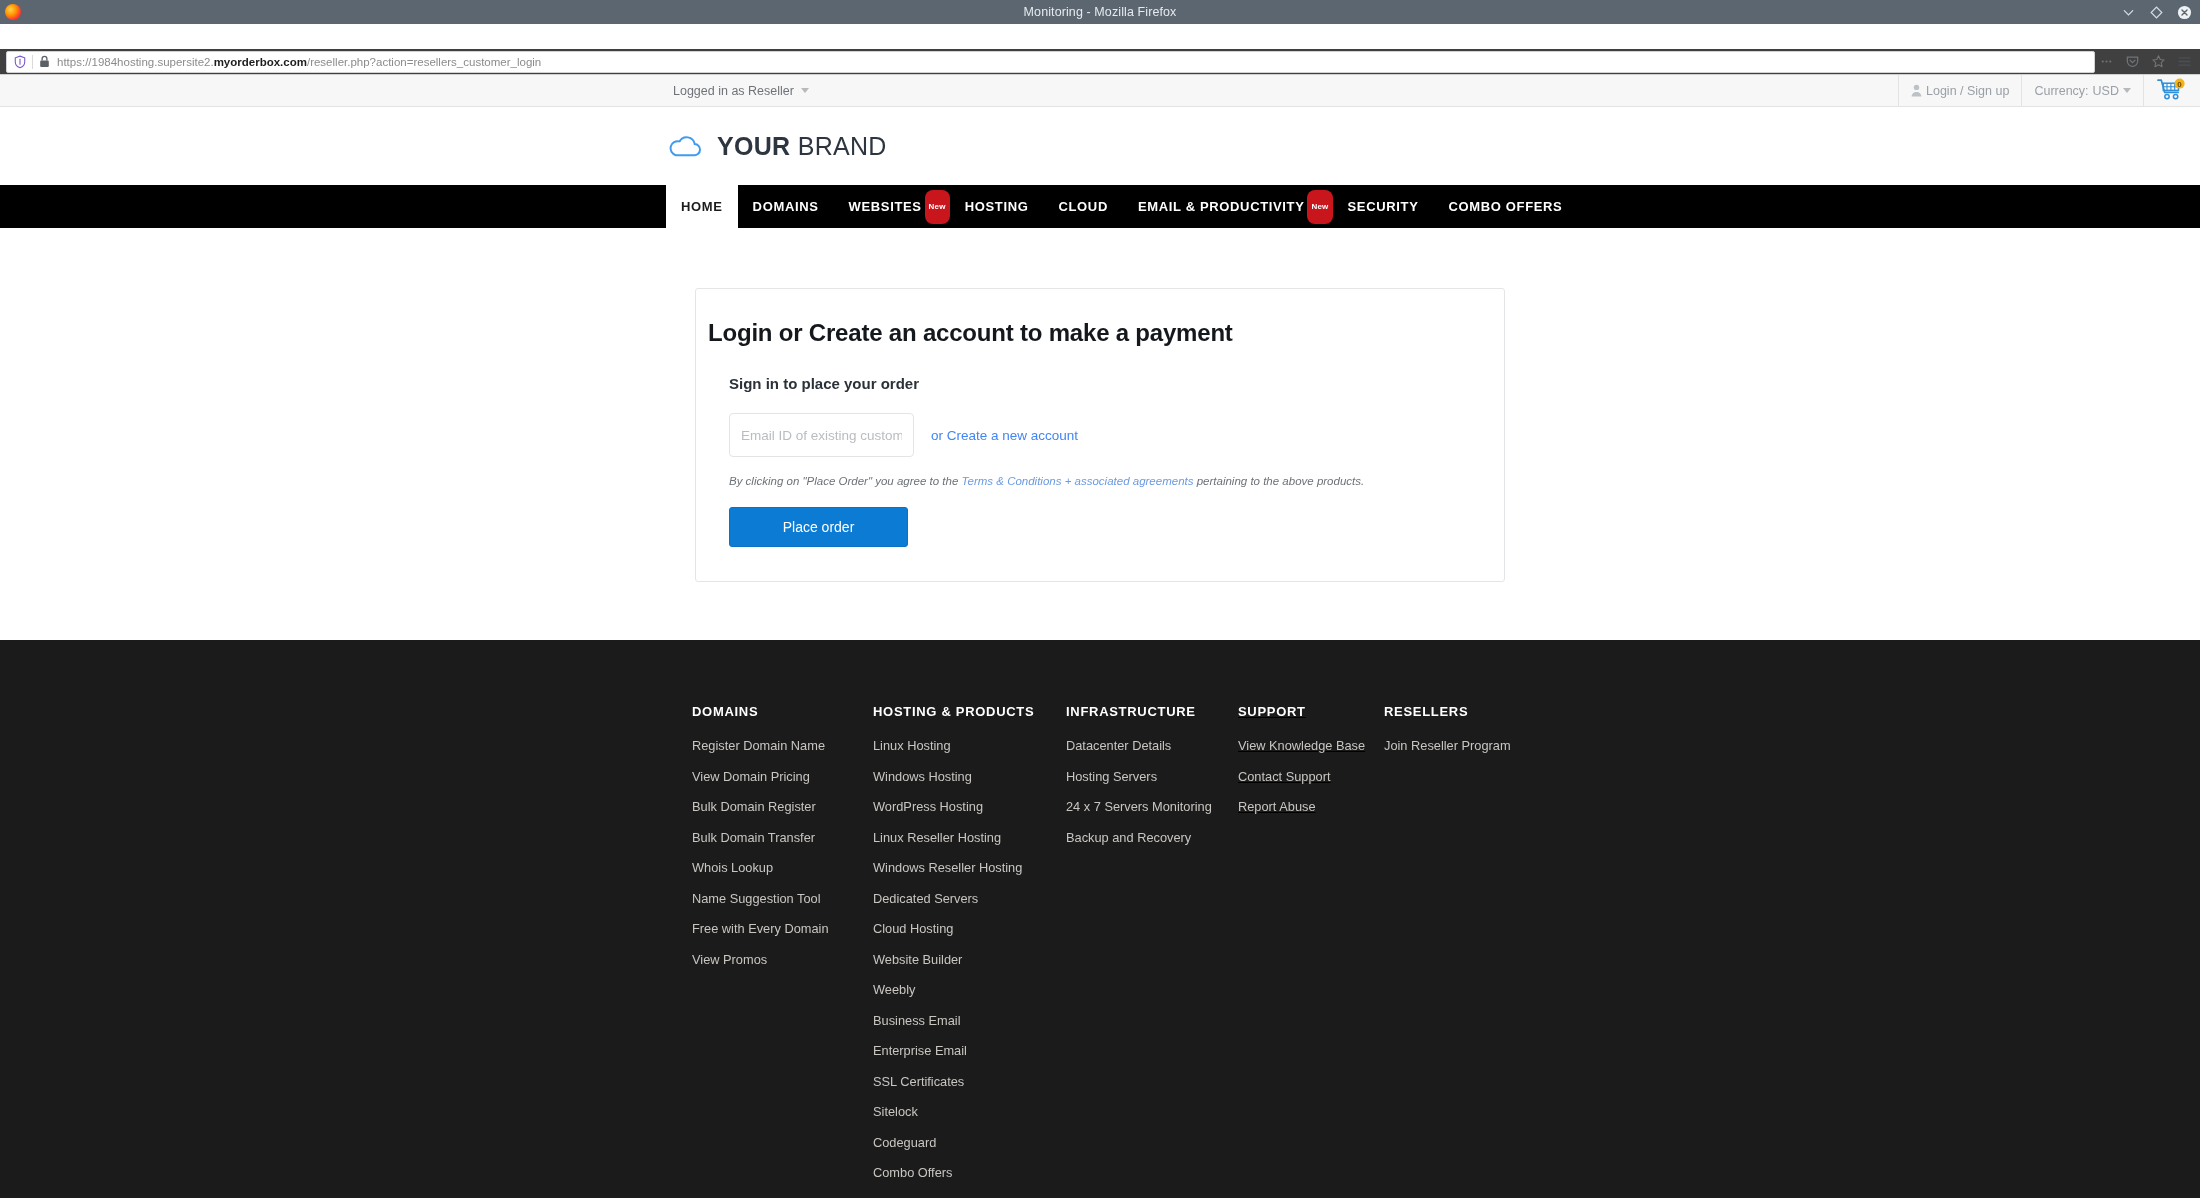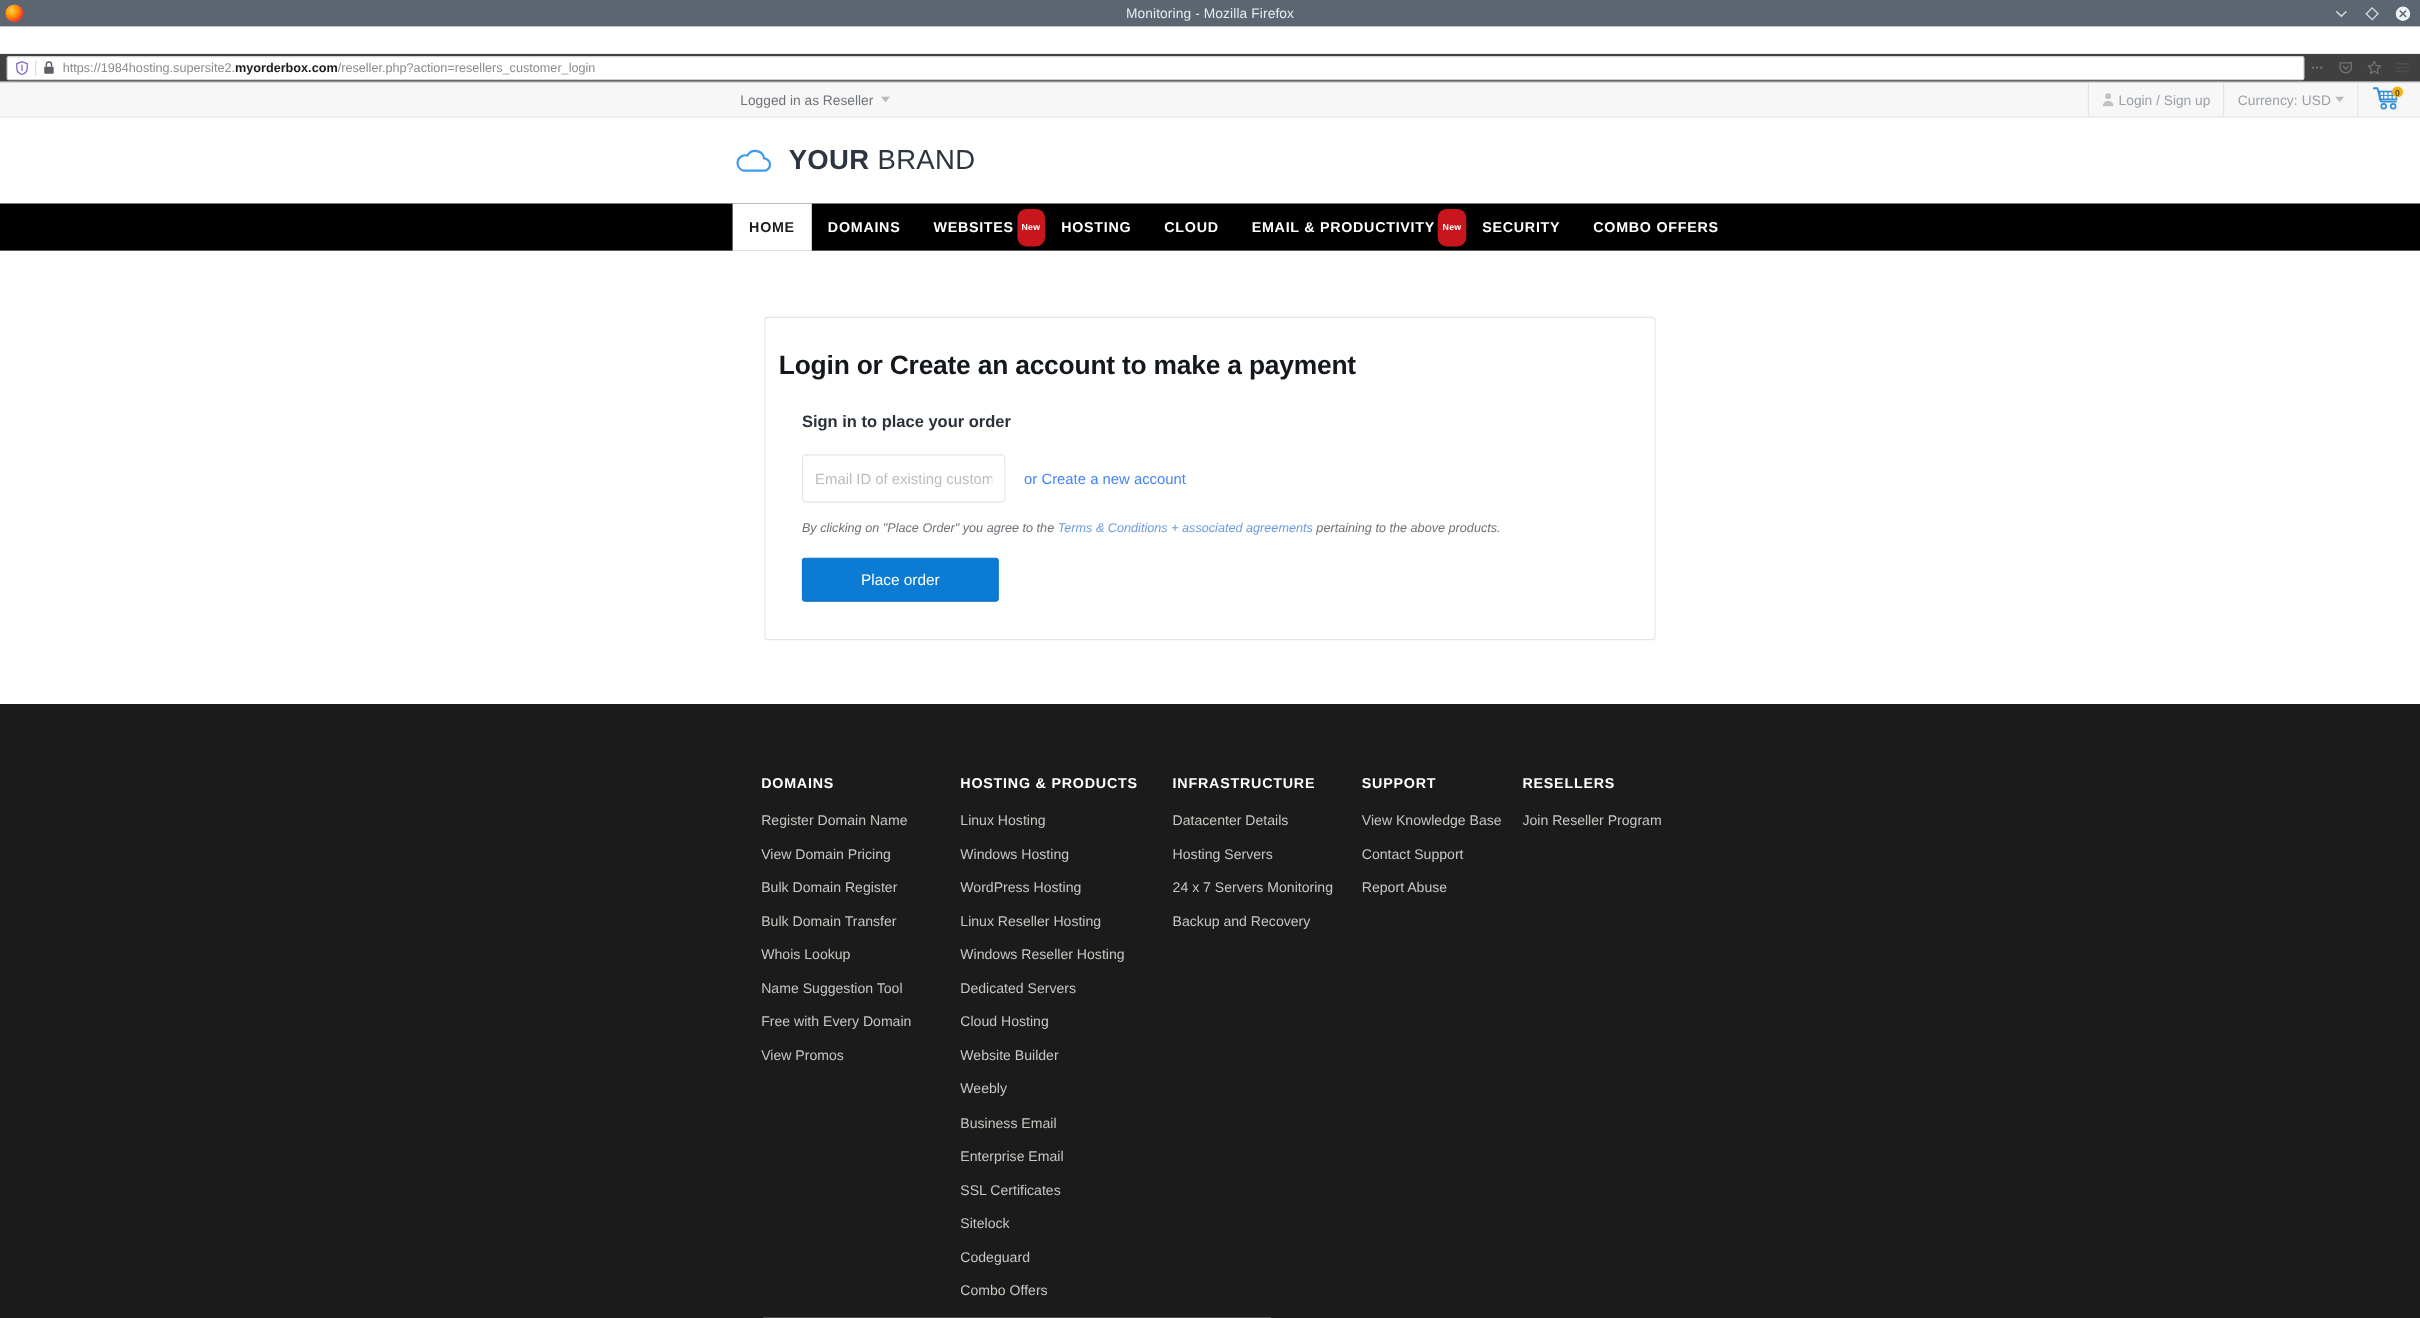--- a/index.html
+++ b/index.html
@@ -167,21 +167,21 @@
   #footer {
     background: #1b1b1b; padding-top: 64px; padding-bottom: 60px;
   }
   #footer-cols {
     display: flex; padding-left: 692px;
   }
   .fcol { margin-right: 0; }
   .fcol:nth-child(1) { width: 181px; }
   .fcol:nth-child(2) { width: 193px; }
   .fcol:nth-child(3) { width: 172px; }
-  .fcol:nth-child(4) { width: 146px; }
+  .fcol:nth-child(4) { width: 146px; text-decoration: underline; }
   .fcol-head {
     color: #fff; font-size: 13px; font-weight: 700;
     letter-spacing: .7px; margin-bottom: 19px;
   }
   .fcol-link {
     display: block; color: #c9c6c2; font-size: 12.8px;
     margin-bottom: 15.5px; cursor: pointer;
   }
 </style>
 </head>

